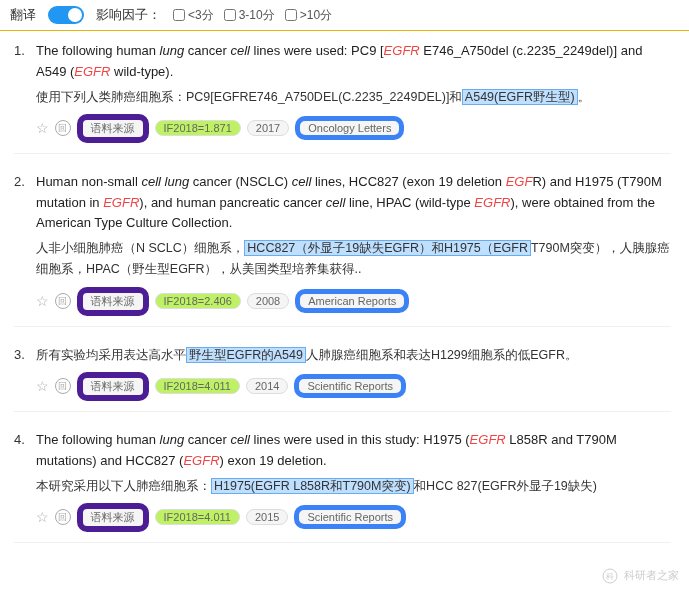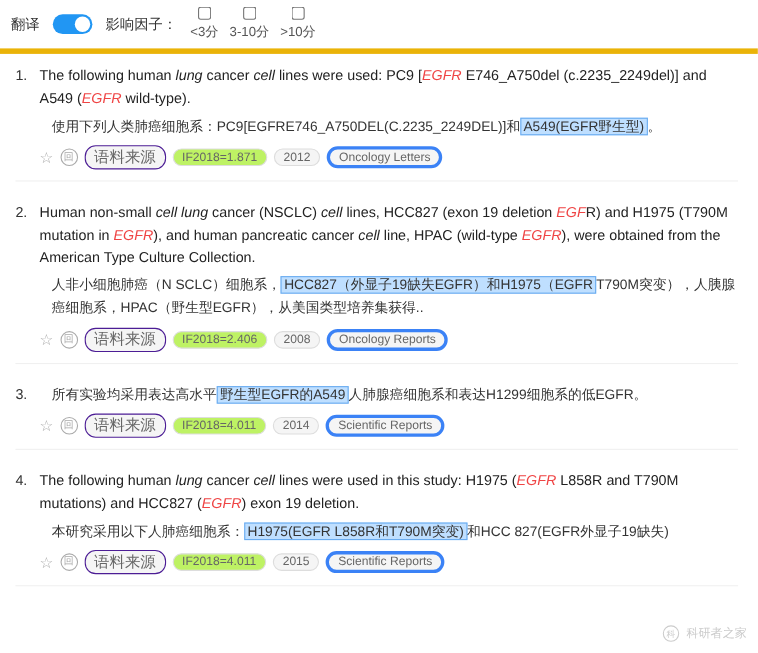--- a/index.html
+++ b/index.html
@@ -10,21 +10,21 @@
       color: #222;
       width: 689px;
       min-height: 594px;
       overflow-x: hidden;
     }
     .top-bar {
       display: flex;
       align-items: center;
       padding: 6px 10px;
       background: #fff;
-      border-bottom: 5px solid #eab308;
+      border-bottom: 1px solid #eab308;
       gap: 12px;
       font-size: 13px;
     }
     .translate-label {
       color: #333;
       font-size: 13px;
     }
     .toggle-switch {
       display: inline-flex;
       align-items: center;
@@ -52,21 +52,20 @@
       align-items: center;
       gap: 10px;
       font-size: 12px;
       color: #555;
     }
     .factor-options label {
       display: flex;
       align-items: center;
       gap: 3px;
       cursor: pointer;
-      flex-direction: column;
     }
     .factor-options input[type=checkbox] {
       width: 12px;
       height: 12px;
     }
     .content {
       padding: 10px 18px 10px 14px;
     }
     .result-item {
       margin-bottom: 18px;
@@ -79,21 +78,20 @@
       color: #222;
       margin-bottom: 4px;
     }
     .italic { font-style: italic; text-align: center; }
     .red-italic { font-style: italic; color: #ef4444; }
     .zh-text {
       font-size: 12.5px;
       line-height: 1.7;
       color: #333;
       margin-bottom: 6px;
-      margin-left: 11px;
     }
     .highlight-box {
       background: #BFDFFF;
       border: 1px solid #6aacf0;
       padding: 0 2px;
       font-size: 12.5px;
     }
     .meta-row {
       display: flex;
       align-items: center;
@@ -112,45 +110,45 @@
       border-radius: 50%;
       display: inline-flex;
       align-items: center;
       justify-content: center;
       font-size: 9px;
       color: #aaa;
       cursor: pointer;
     }
     .source-badge {
       background: #f5f5f5;
-      border: 1px solid #4c1d95;
-      border-radius: 10px;
-      padding: 1px 8px;
-      font-size: 14px;
+      border: 6px solid #4c1d95;
+      border-radius: 10px;
+      padding: 1px 8px;
+      font-size: 11px;
       color: #666;
     }
     .if-badge {
       background: #bef264;
       border: 1px solid #ddd;
       border-radius: 10px;
       padding: 1px 8px;
       font-size: 11px;
       color: #666;
     }
     .year-badge {
       background: #f5f5f5;
       border: 1px solid #ddd;
       border-radius: 10px;
       padding: 1px 8px;
       font-size: 11px;
       color: #666;
     }
     .journal-badge {
       background: #f5f5f5;
-      border: 3px solid #3b82f6;
+      border: 5px solid #3b82f6;
       border-radius: 10px;
       padding: 1px 8px;
       font-size: 11px;
       color: #666;
     }
     .watermark {
       position: fixed;
       bottom: 10px;
       right: 10px;
       font-size: 11px;
@@ -206,21 +204,21 @@
           The following human <span class="italic">lung</span> cancer <span class="italic">cell</span> lines were used: PC9 [<span class="red-italic">EGFR</span> E746_A750del (c.2235_2249del)] and A549 (<span class="red-italic">EGFR</span> wild-type).
         </div>
         <div class="zh-text">
           使用下列人类肺癌细胞系：PC9[EGFRE746_A750DEL(C.2235_2249DEL)]和<span class="highlight-box">A549(EGFR野生型)</span>。
         </div>
         <div class="meta-row">
           <span class="star-icon">☆</span>
           <span class="circle-icon">回</span>
           <span class="source-badge">语料来源</span>
           <span class="if-badge">IF2018=1.871</span>
-          <span class="year-badge">2012</span>
+          <span class="year-badge">2017</span>
           <span class="journal-badge">Oncology Letters</span>
         </div>
       </div>
     </div>
   </div>
 
   <div class="result-item">
     <div class="result-row">
       <div class="result-num">2.</div>
       <div class="result-body">
@@ -229,21 +227,21 @@
         </div>
         <div class="zh-text">
           人非小细胞肺癌（N SCLC）细胞系，<span class="highlight-box">HCC827（外显子19缺失EGFR）和H1975（EGFR</span>T790M突变），人胰腺癌细胞系，HPAC（野生型EGFR），从美国类型培养集获得..
         </div>
         <div class="meta-row">
           <span class="star-icon">☆</span>
           <span class="circle-icon">回</span>
           <span class="source-badge">语料来源</span>
           <span class="if-badge">IF2018=2.406</span>
           <span class="year-badge">2008</span>
-          <span class="journal-badge">Oncology Reports</span>
+          <span class="journal-badge">American Reports</span>
         </div>
       </div>
     </div>
   </div>
 
   <div class="result-item">
     <div class="result-row">
       <div class="result-num">3.</div>
       <div class="result-body">
         <div class="zh-text">

